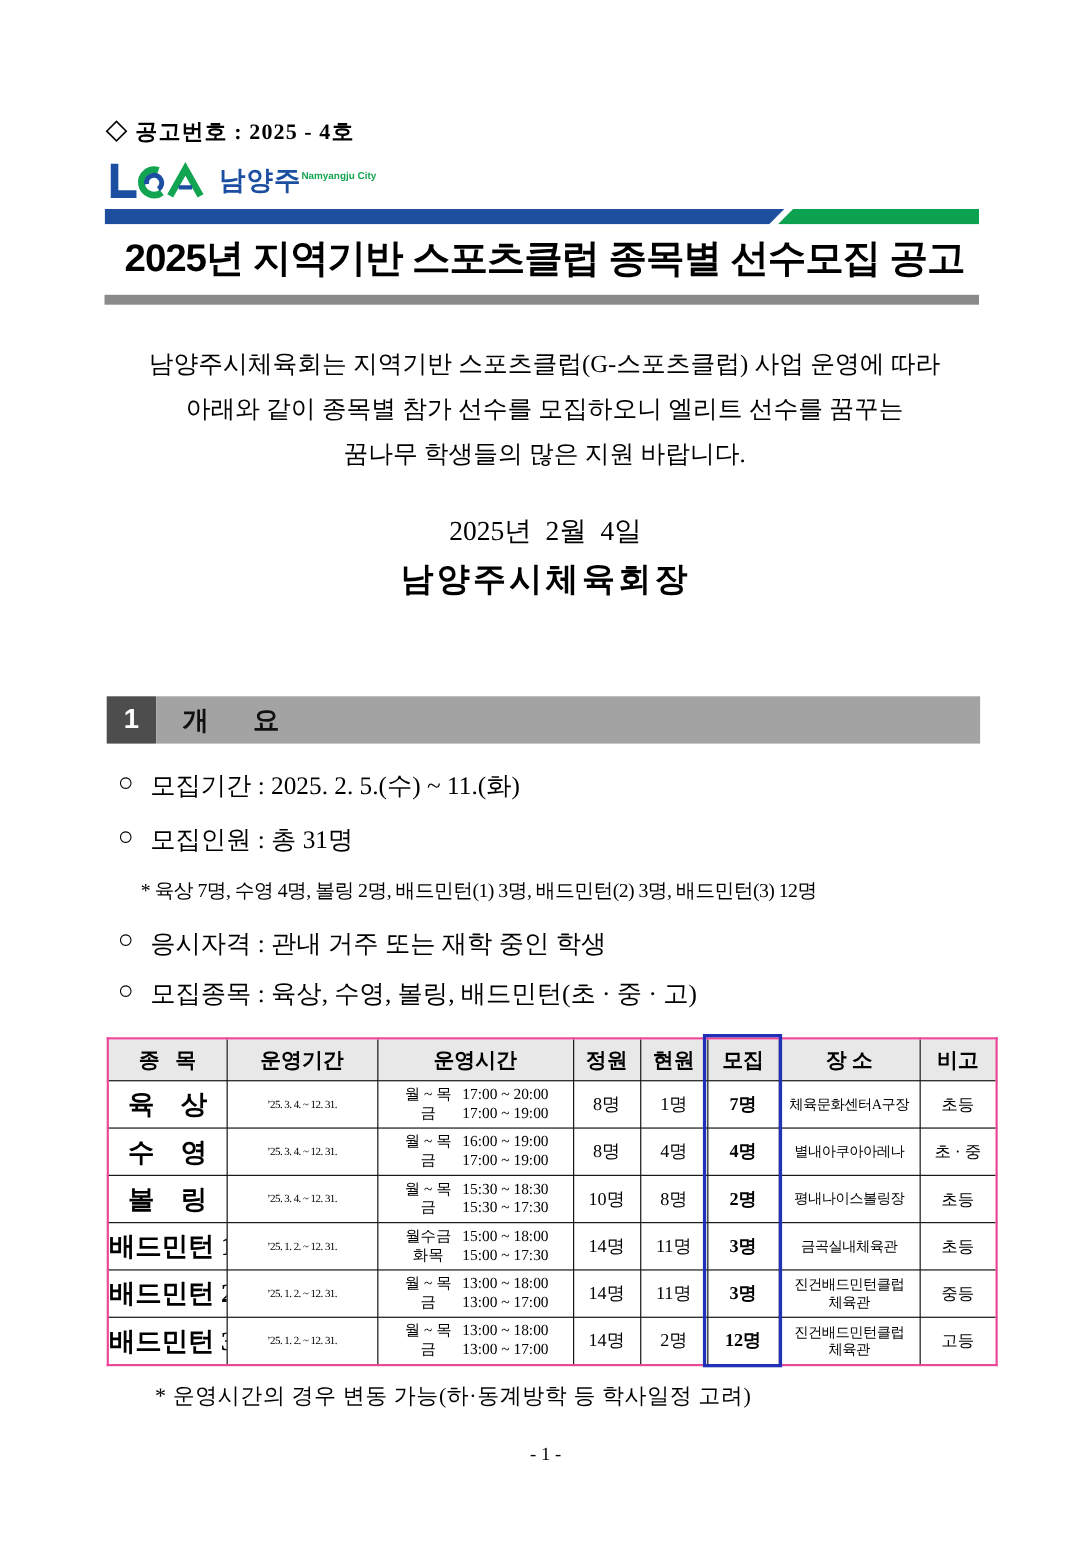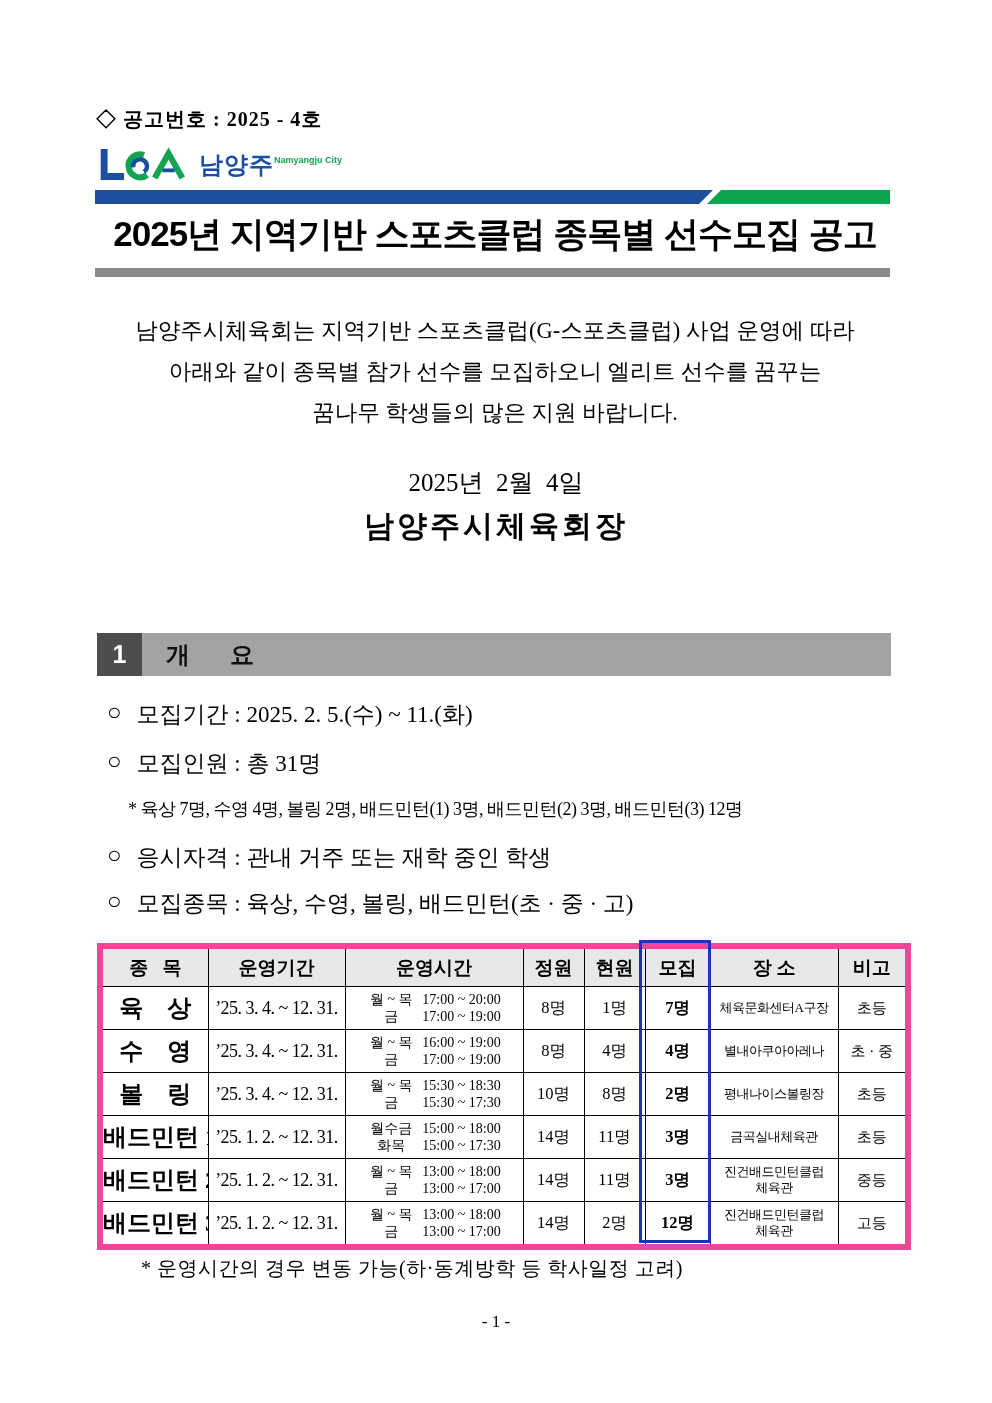--- a/index.html
+++ b/index.html
@@ -58,28 +58,28 @@
 
   
   .ov-line { position:absolute; left:107px; display:flex; gap:15px; font-size:23px; white-space:pre; }
   .ov-line .marker { font-size:24px; }
   #ov-note { position:absolute; left:128px; font-size:18px; letter-spacing:-0.5px; white-space:nowrap; }
 
   
   #table-wrap { position:absolute; top:943px; left:97px; width:808px; }
   table { border-collapse:collapse; table-layout:fixed; width:808px; }
   th, td { border:1px solid #000; text-align:center; vertical-align:middle; padding:0; overflow:hidden; }
-  table { border:6px solid #ec4899; }
+  table { border:2px solid #ec4899; }
   th {
     height:37px; background:#e8e8e8; font-size:19px; font-weight:bold; white-space:pre;
     font-family:"Liberation Serif", serif;
   }
   td { height:42px; }
   td.sport { font-size:24px; font-weight:bold; white-space:pre; }
-  td.period { font-size:18px; letter-spacing:-0.5px; white-space:nowrap;text-align:center; }
+  td.period { font-size:10px; letter-spacing:-0.5px; white-space:nowrap;text-align:center; }
   td.time { font-size:14px; line-height:17px; }
   .time-line { display:flex; justify-content:center; gap:7px; white-space:nowrap; }
   .time-line .days { min-width:48px; text-align:center; }
   .time-line .range { text-align:left; }
   td.count { font-size:16.5px; }
   td.recruit { font-size:16.5px; font-weight:bold; }
   td.place { font-size:13px; line-height:16px; letter-spacing:-0.5px; }
   td.place .pl { display:block; }
   td.grade { font-size:15px; white-space:nowrap; }
   #recruit-outline {

